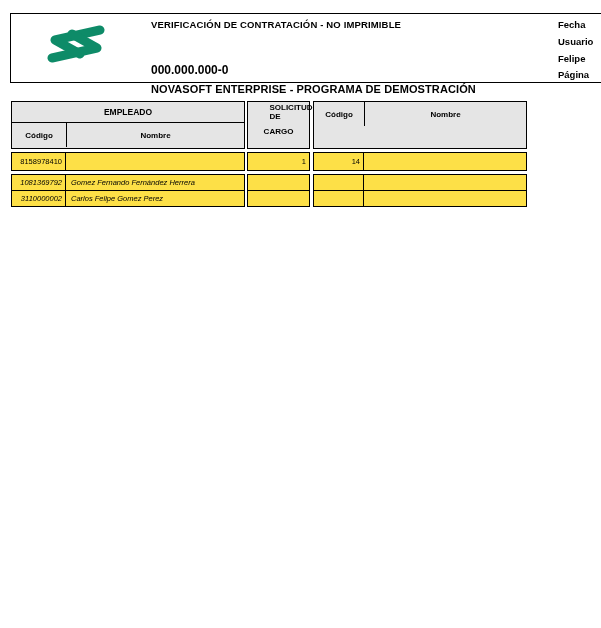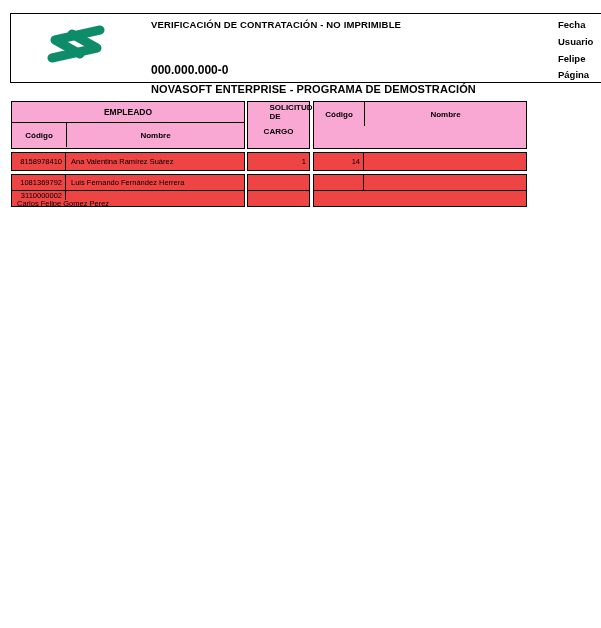--- a/index.html
+++ b/index.html
@@ -13,41 +13,41 @@
     border:1.5px solid #000;box-sizing:border-box;background:#fff;
   }
   .logo{position:absolute;left:36px;top:10px;}
   .r-title{position:absolute;left:140px;top:5px;font-size:9.5px;font-weight:bold;white-space:nowrap;letter-spacing:.15px;text-align:right;}
   .r-sub{position:absolute;left:140px;top:33px;font-size:11px;font-weight:bold;white-space:nowrap;letter-spacing:.1px;margin-top:36px;}
   .r-nit{position:absolute;left:140px;top:49px;font-size:12px;font-weight:bold;white-space:nowrap;}
   .meta{position:absolute;left:547px;top:3px;font-size:9.5px;font-weight:bold;line-height:16.8px;white-space:nowrap;}
   
   .rtable{position:absolute;left:11px;top:101px;width:516px;}
   .band{display:flex;}
-  .block{box-sizing:border-box;border:1.5px solid #000;background:#ef4444;}
+  .block{box-sizing:border-box;border:1.5px solid #000;background:#fde047;}
   .b-emp{width:234px;}
   .b-sol{width:63px;margin-left:2px;margin-right:3px;}
   .b-car{width:214px;}
   .header-band{margin-bottom:3px;}
-  .header-band .block{background:#f9a8d4;height:48px;}
+  .header-band .block{background:#e5e5e5;height:48px;}
   .grp{height:20px;border-bottom:1px solid #000;display:flex;align-items:center;justify-content:center;font-weight:bold;font-size:8.5px;}
   .subrow{height:24px;display:flex;}
   .hcell{display:flex;align-items:center;justify-content:center;font-weight:bold;font-size:8px;}
   .c-cod{width:54px;border-right:1px solid #000;}
   .c-nom{flex:1;}
   .c-cod2{width:50px;border-right:1px solid #000;}
   .c-nom2{flex:1;}
   .c-sol{flex:1;}
   .sol1{height:20px;display:flex;align-items:center;justify-content:center;font-weight:bold;font-size:8px;padding-left:25px;}
   .sol2{height:24px;display:flex;align-items:flex-start;justify-content:center;padding-top:5px;box-sizing:border-box;font-weight:bold;font-size:8px;}
   .banda{margin-bottom:3px;}
   .drow{display:flex;}
   .rA{height:17px;}
-  .rB{height:15px;}
-  .rB + .rB{border-top:1px solid #000;flex-direction:column;}
+  .rB{height:15px;font-style:italic;}
+  .rB + .rB{border-top:1px solid #000;}
   .dc{display:flex;align-items:center;font-size:7.5px;box-sizing:border-box;overflow:hidden;white-space:nowrap;}
   .dc.num{justify-content:flex-end;padding-right:3px;}
   .dc.txt{padding-left:5px;}
 </style>
 </head>
 <body>
 
 <div>
 
   <div class="header-box">
@@ -85,40 +85,39 @@
           <div class="hcell c-cod2">Código</div>
           <div class="hcell c-nom2">Nombre</div>
         </div>
       </div>
     </div>
 
     <div class="band banda">
       <div class="block b-emp">
         <div class="drow rA">
           <div class="dc num c-cod">8158978410</div>
-          <div class="dc txt c-nom">Ana Valentina Ramírez Suárez</div>
         </div>
       </div>
       <div class="block b-sol">
         <div class="drow rA">
           <div class="dc num c-sol">1</div>
         </div>
       </div>
       <div class="block b-car">
         <div class="drow rA">
           <div class="dc num c-cod2">14</div>
         </div>
       </div>
     </div>
 
     <div class="band">
       <div class="block b-emp">
         <div class="drow rB">
           <div class="dc num c-cod">1081369792</div>
-          <div class="dc txt c-nom">Luis Fernando Fernández Herrera</div>
+          <div class="dc txt c-nom">Gomez Fernando Fernández Herrera</div>
         </div>
         <div class="drow rB">
           <div class="dc num c-cod">3110000002</div>
           <div class="dc txt c-nom">Carlos Felipe Gomez Perez</div>
         </div>
       </div>
       <div class="block b-sol">
         <div class="drow rB">
           <div class="dc num c-sol"></div>
         </div>

